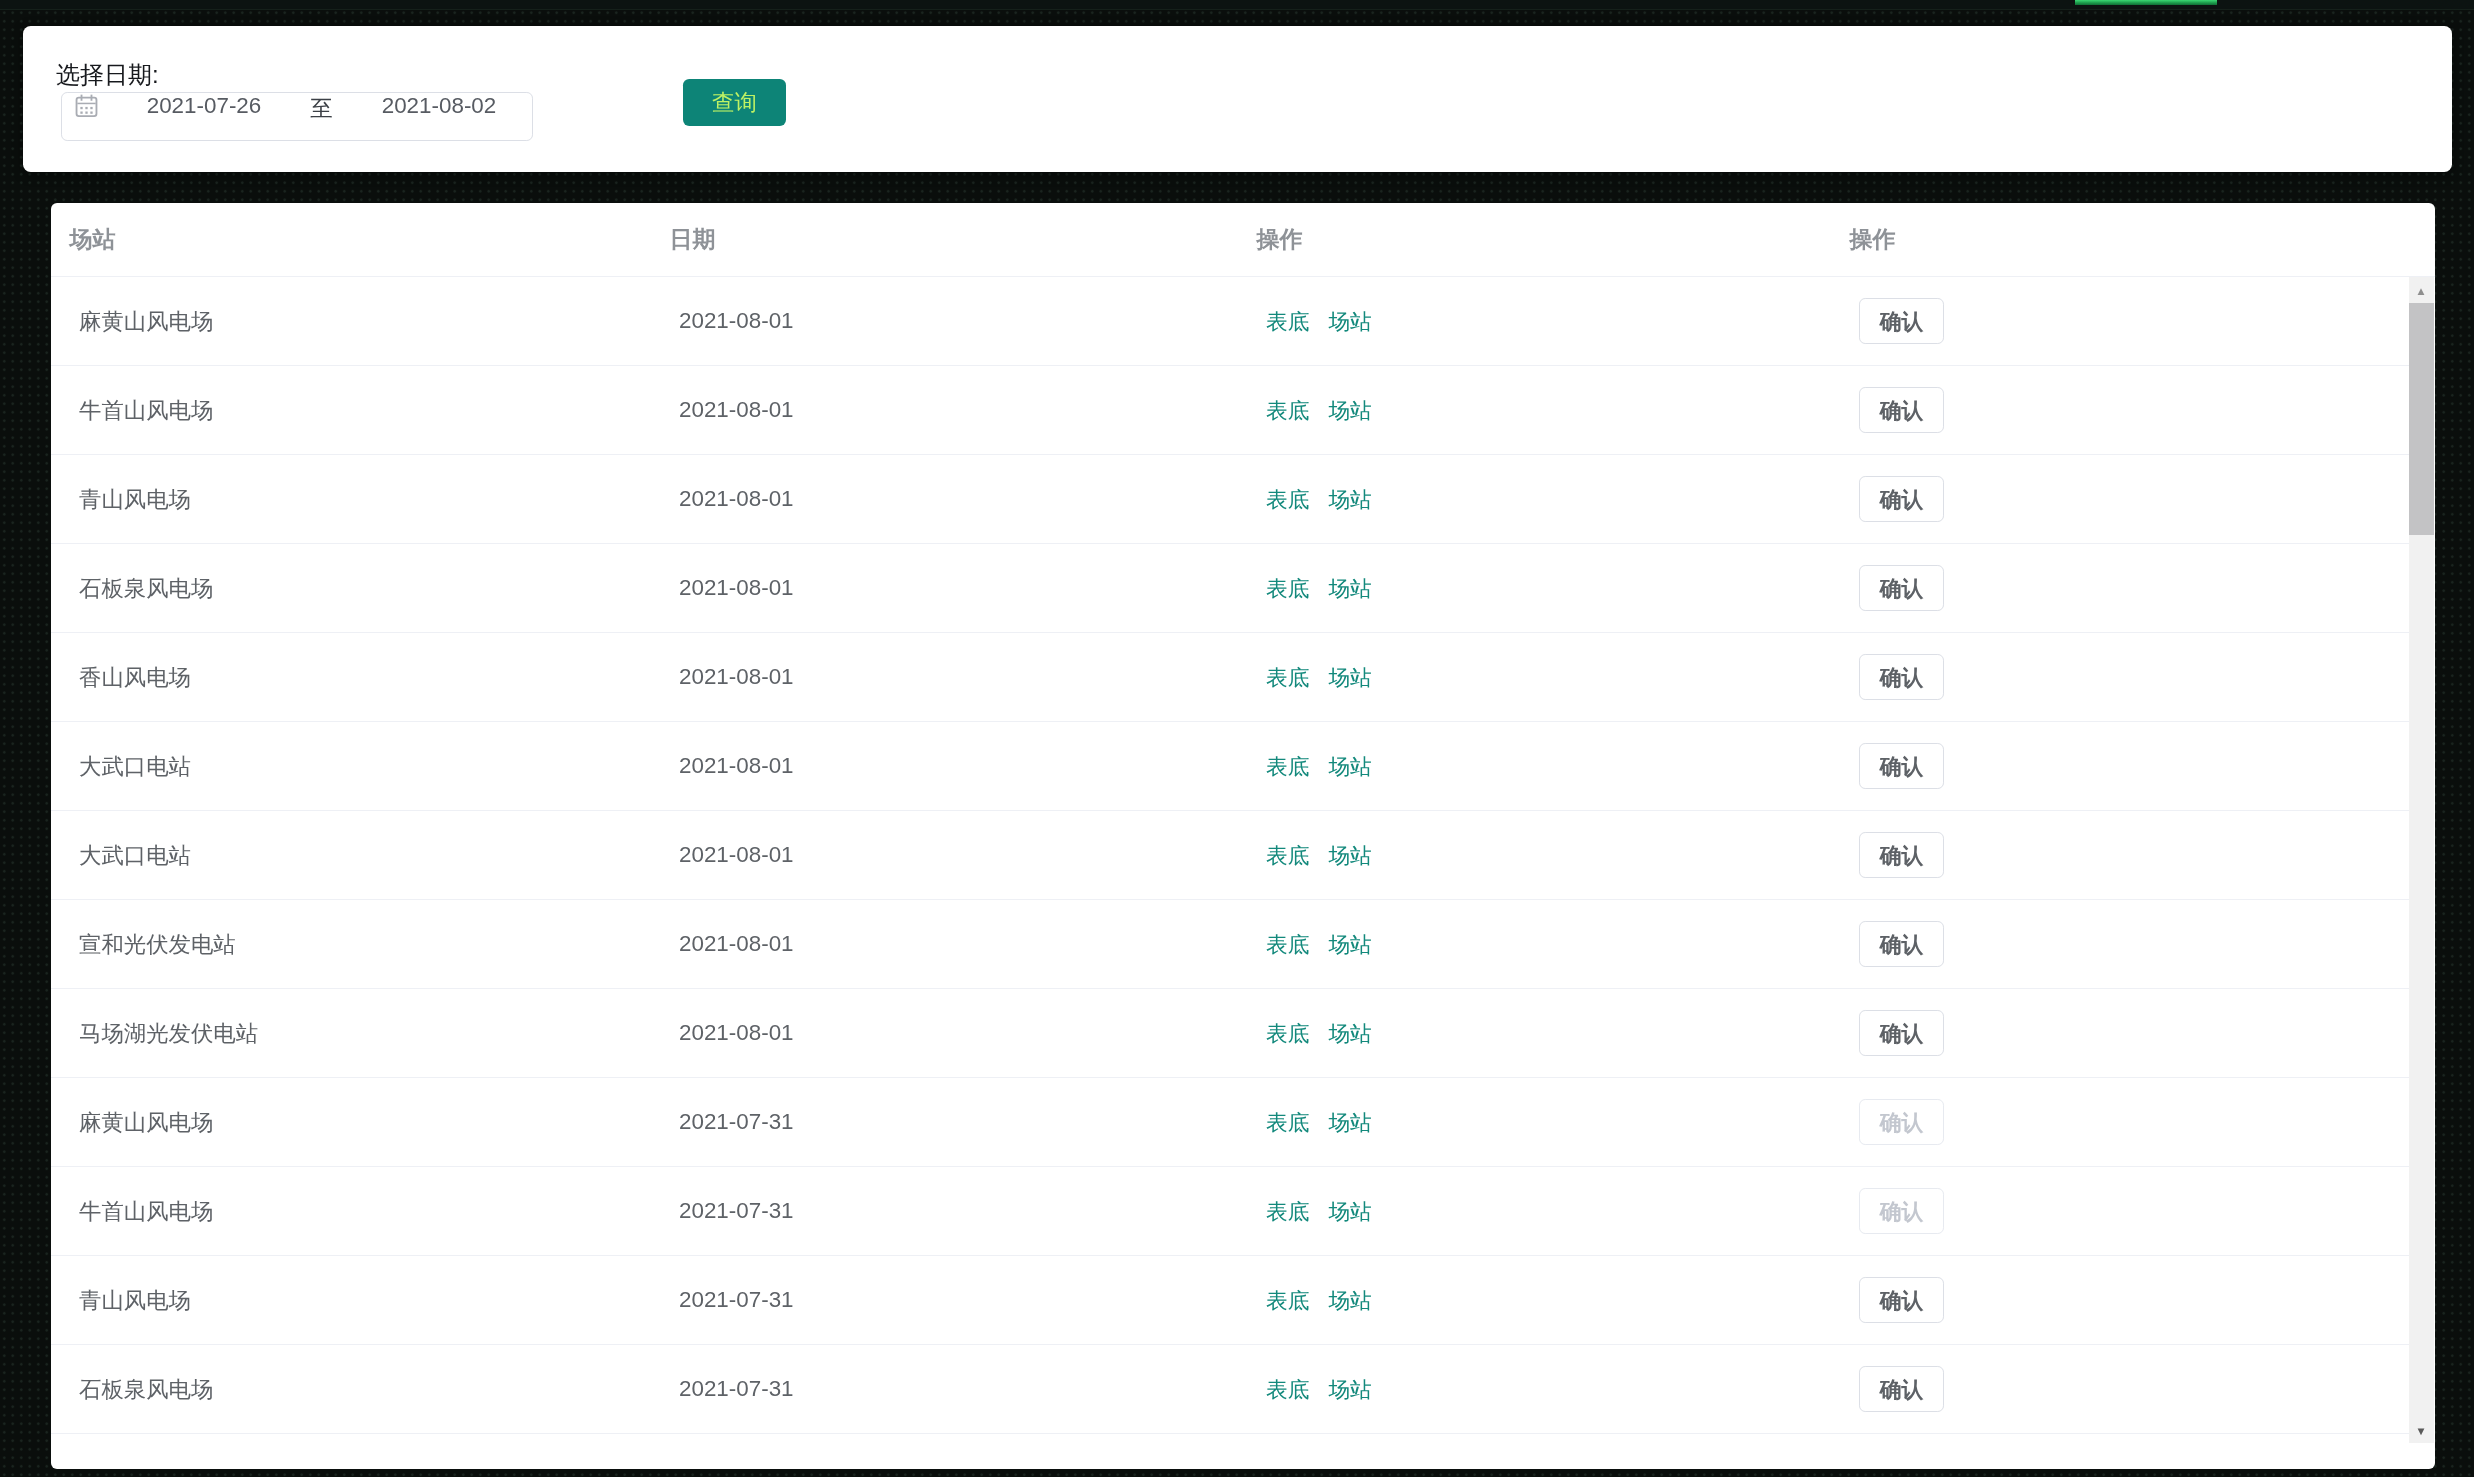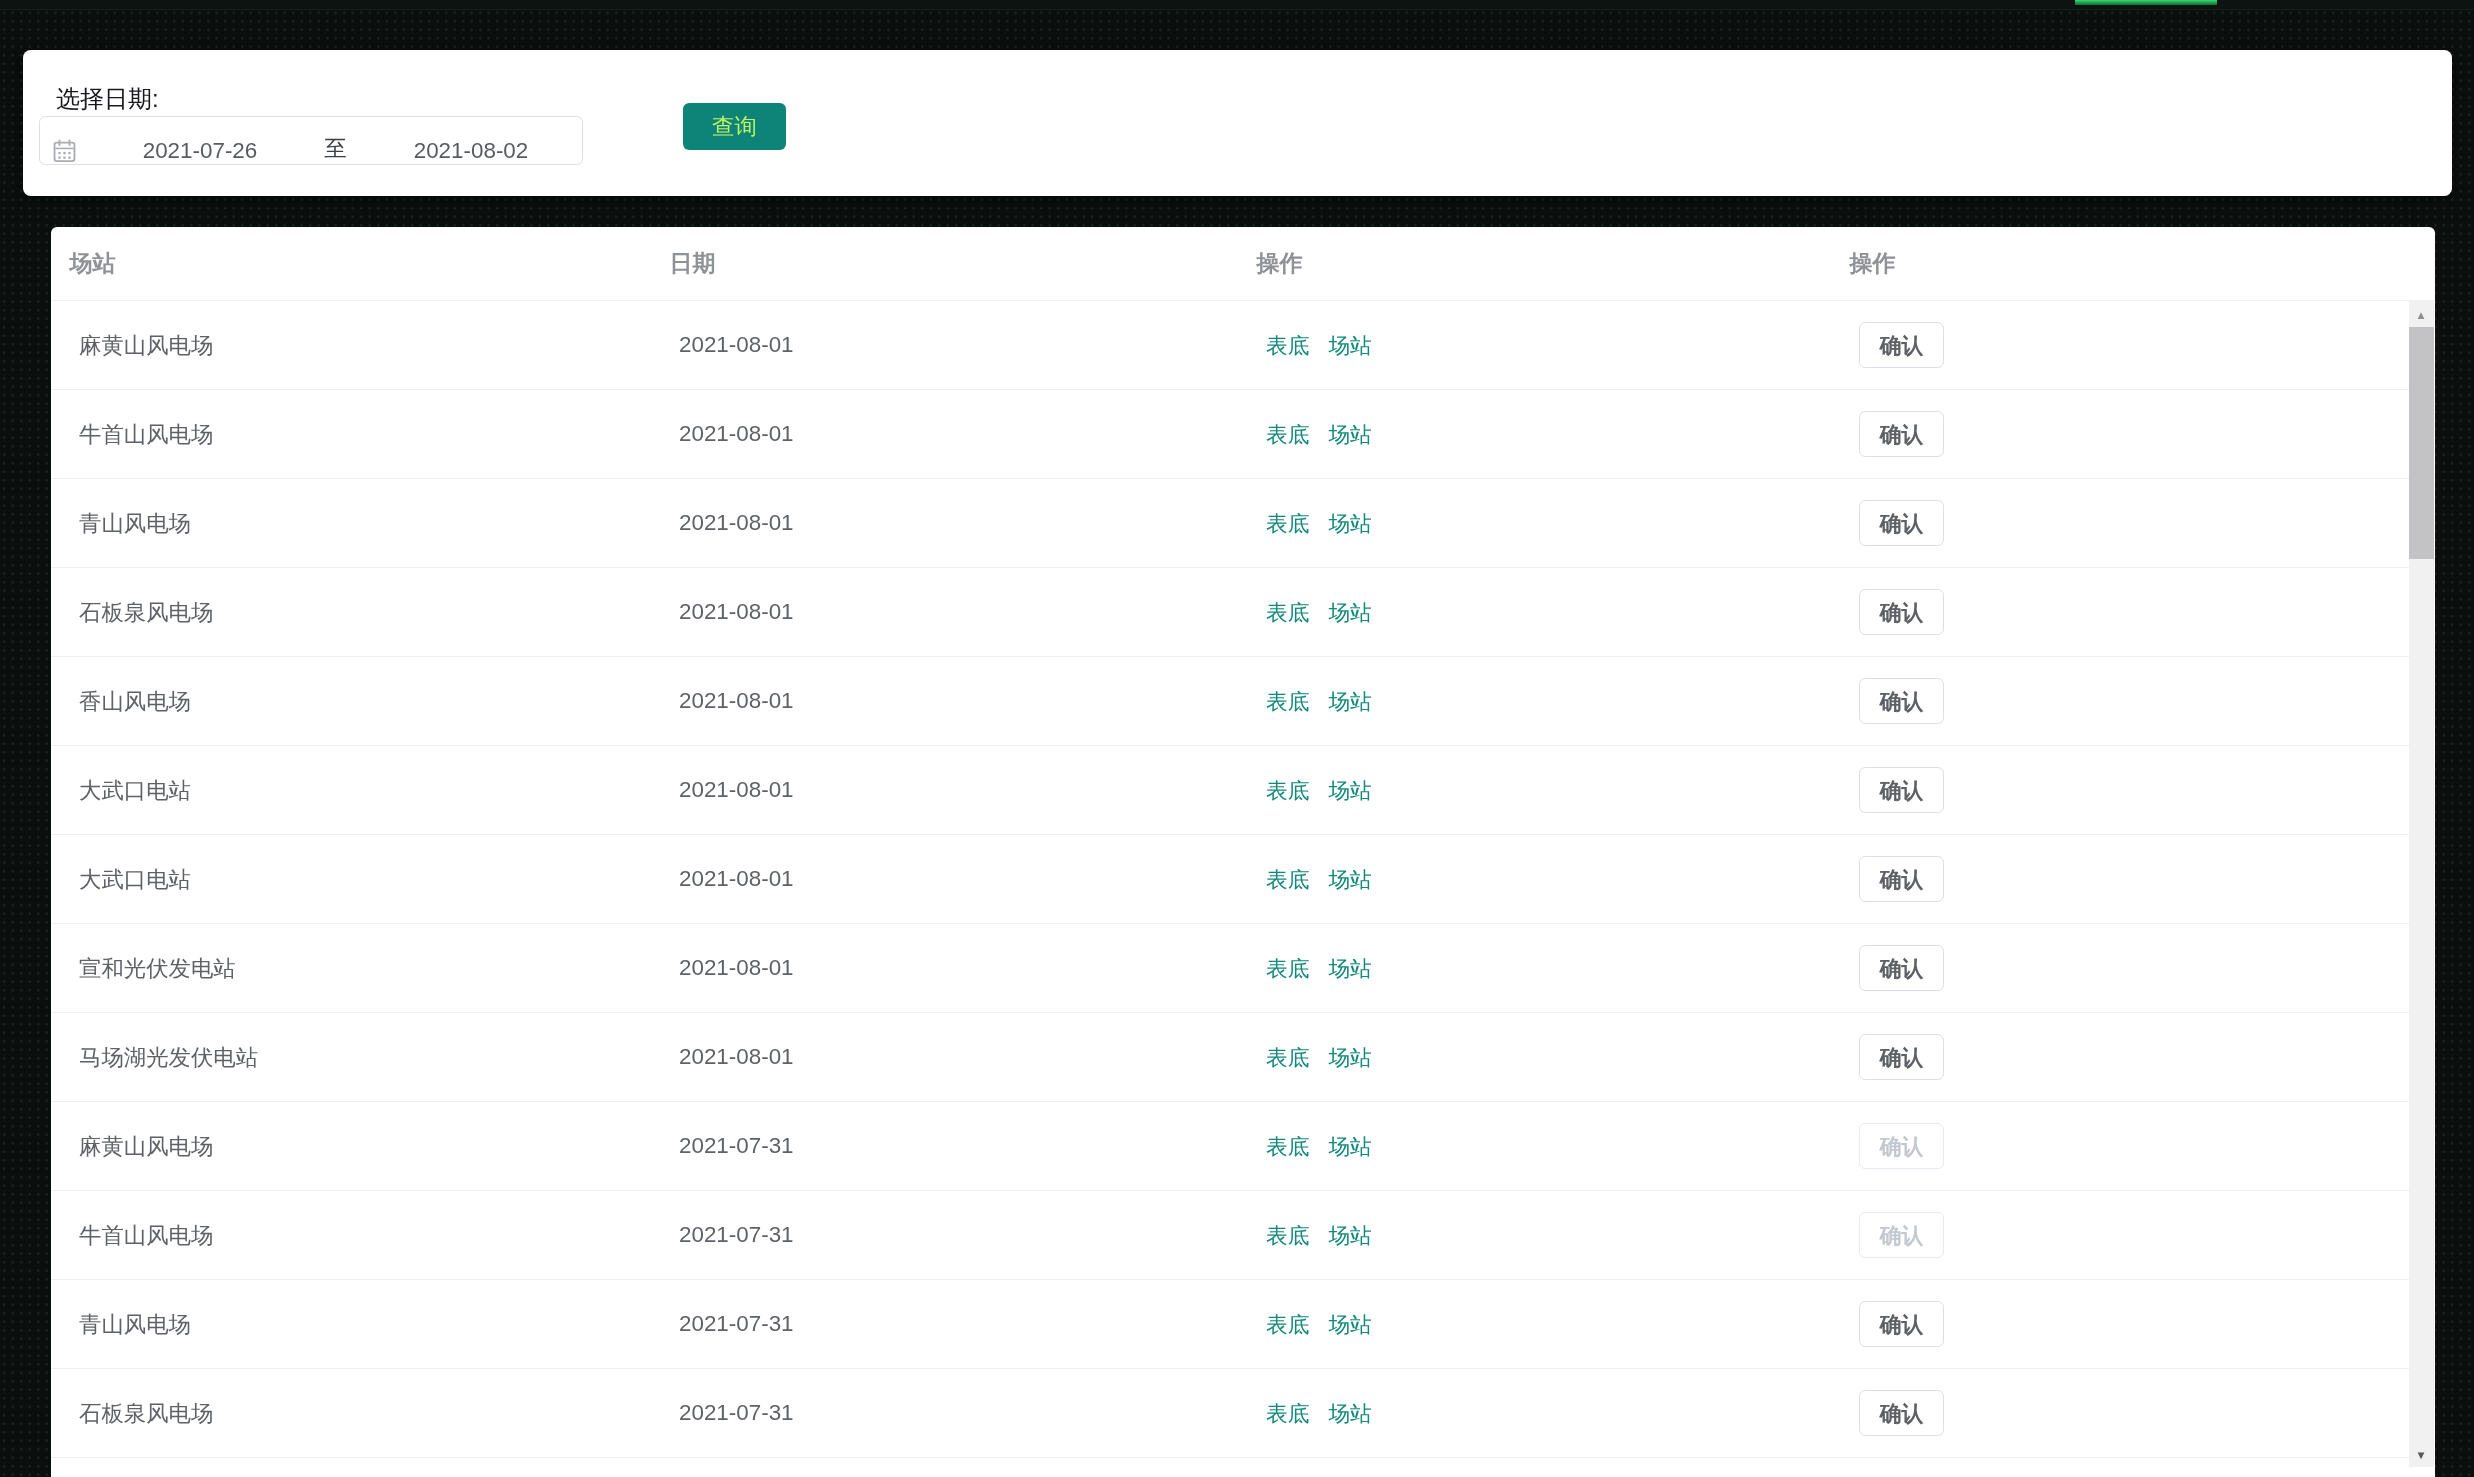--- a/index.html
+++ b/index.html
@@ -11,30 +11,30 @@
     background-size:8.5px 8.5px;
   }
   .screen{position:relative;width:2475px;height:1478px;overflow:hidden;}
 
   
   .top-strip{position:absolute;top:0;left:0;width:2475px;height:8.5px;
     background:#0c1311;border-bottom:0.8px solid #15201a;}
   .green-bar{position:absolute;top:0;left:2075px;width:142px;height:4.6px;
     background:linear-gradient(180deg,#3bd773 0%, #1d9c4c 55%, #0f6e35 100%);}
 
-  .panel{position:absolute;background:#ffffff;margin-top:24px;}
+  .panel{position:absolute;background:#ffffff;}
 
   
   .filter-panel{left:23px;top:25.5px;width:2429px;height:146px;border-radius:7.7px;
     box-shadow:0 2.3px 10.8px rgba(0,0,0,0.45);}
   .filter-label{position:absolute;left:33px;top:36px;font-size:24px;line-height:26px;
     font-weight:500;color:#17191d;}
-  .date-range{position:absolute;left:16px;top:66px;width:544px;height:49px;
+  .date-range{position:absolute;left:38px;top:66px;width:472px;height:49px;
     box-sizing:border-box;border:1.5px solid #dcdfe6;border-radius:6.2px;background:#fff;
-    display:flex;align-items:flex-end;}
+    display:flex;align-items:flex-start;}
   .cal-wrap{width:49px;display:flex;align-items:center;justify-content:center;flex:0 0 49px;}
   .date-part{flex:1;text-align:center;font-size:22.4px;color:#575b62;}
   .date-sep{flex:0 0 49px;text-align:center;font-size:22.4px;color:#3c4046;}
   .query-btn{position:absolute;left:660px;top:53px;width:103px;height:47px;
     background:var(--accent,#0d8477);color:#bef264;font-size:22.4px;border:none;border-radius:6.2px;
     font-family:inherit;cursor:pointer;}
 
   
   .table-panel{left:51px;top:203px;width:2384px;height:1266px;border-radius:6px;overflow:hidden;}
   .thead{position:absolute;top:0;left:0;width:2384px;height:73px;border-bottom:1.5px solid #eef0f5;

